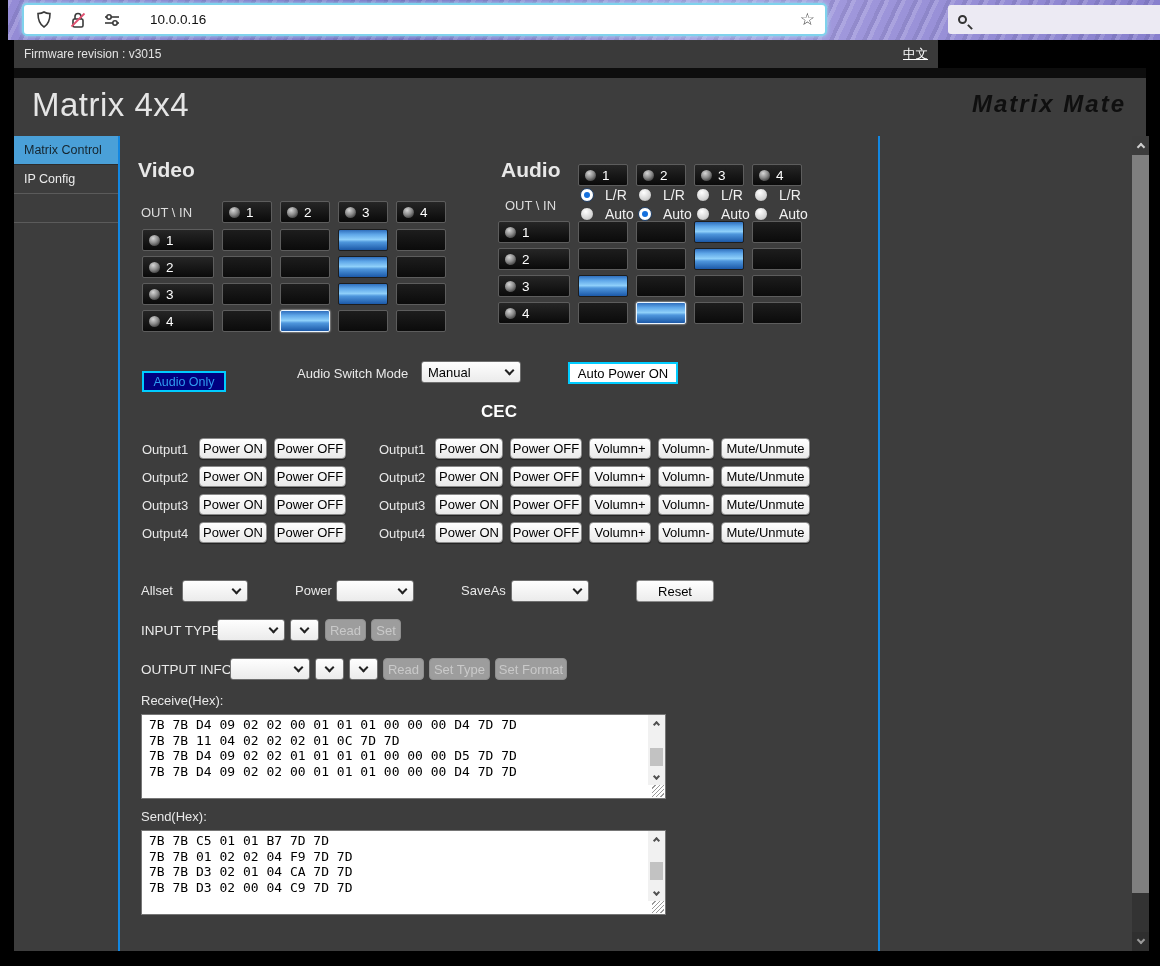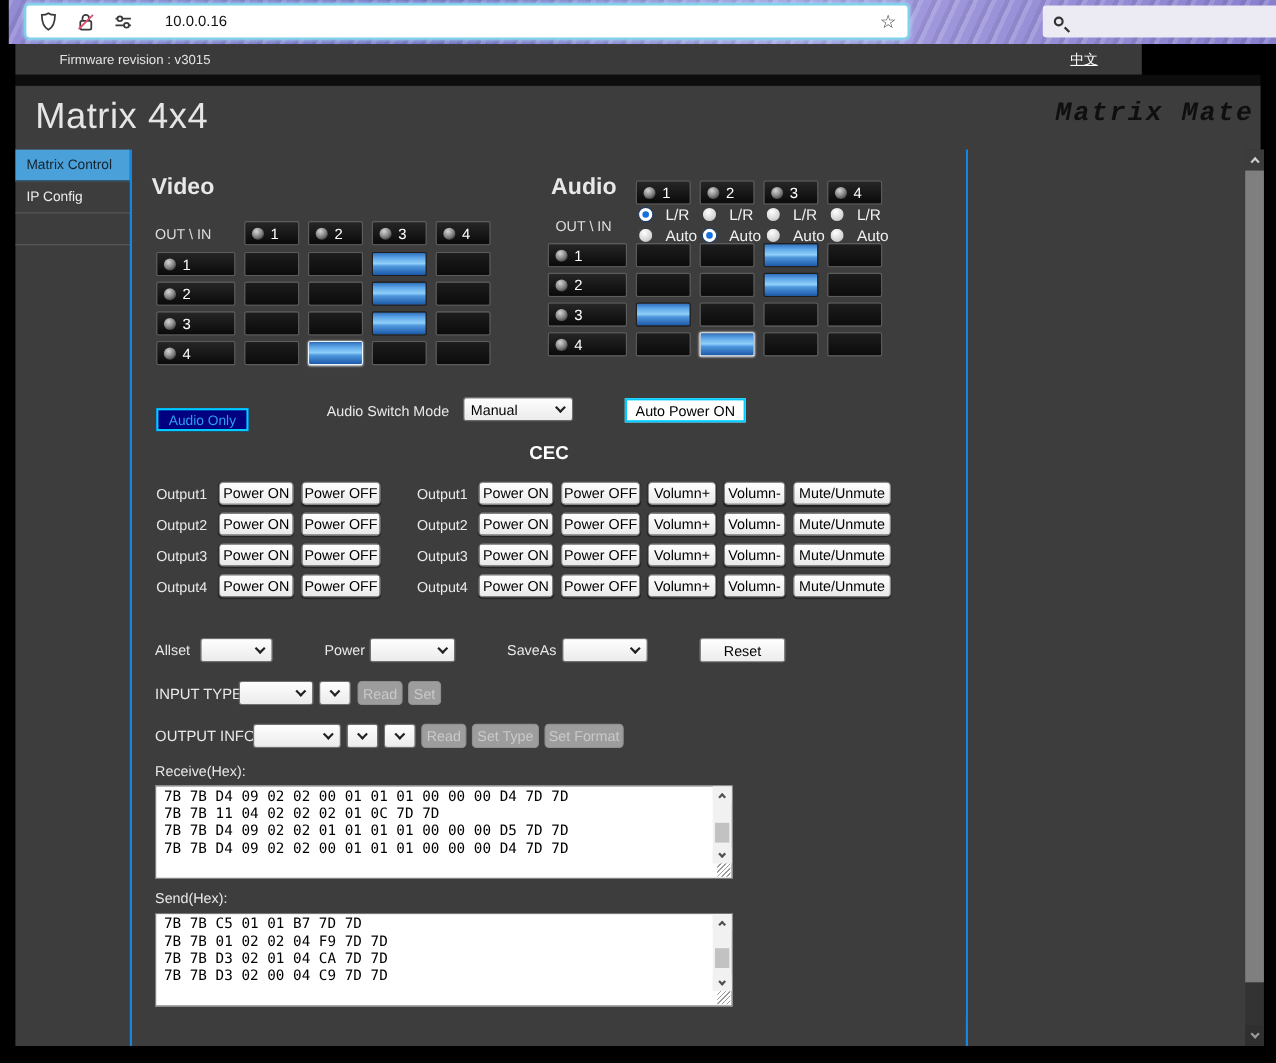--- a/index.html
+++ b/index.html
@@ -16,27 +16,27 @@
     border-radius:5px;box-shadow:0 0 4px #9fe0f2;display:flex;align-items:center;padding:0 10px;z-index:2}
   .url-text{font-size:13.5px;color:#111;margin-left:14px}
   .chrome-icon{width:20px;height:20px;position:relative;margin-right:14px;flex:0 0 auto}
   .star{margin-left:auto;font-size:17px;color:#444;line-height:1}
   .search-box{position:absolute;left:940px;top:5px;width:220px;height:29px;background:#eceaf3;border-radius:3px;
     display:flex;align-items:center;padding:0 10px;z-index:2}
   .mag{width:9px;height:9px;border:2px solid #333;border-radius:50%;position:relative}
   .mag::after{content:"";position:absolute;width:2px;height:6px;background:#333;transform:rotate(-45deg);left:9px;top:7px}
 
   
-  .firmware-bar{position:absolute;left:14px;top:40px;width:1024px;height:28px;background:#3a3a3a;
-    display:flex;align-items:center;padding:0 40px;color:#e3e3e3;font-size:12px}
+  .firmware-bar{position:absolute;left:14px;top:40px;width:924px;height:28px;background:#3a3a3a;
+    display:flex;align-items:center;padding:0 10px;color:#e3e3e3;font-size:12px}
   .lang{margin-left:auto;color:#fff;text-decoration:underline;font-size:12.5px;cursor:pointer}
   .divider-black{position:absolute;left:14px;top:68px;width:1132px;height:10px;background:#0d0d0d}
   .app-header{position:absolute;left:14px;top:78px;width:1132px;height:52px;background:#3d3d3d}
   .app-title{position:absolute;left:18px;top:8px;font-size:33px;font-weight:400;color:#e5e5e5;letter-spacing:.5px}
-  .brand{position:absolute;right:6px;top:12px;font-family:Liberation Mono, monospace;font-style:italic;font-weight:bold;
+  .brand{position:absolute;right:20px;top:12px;font-family:Liberation Sans, sans-serif;font-style:italic;font-weight:bold;
     font-size:24px;color:#0f0f0f;letter-spacing:2px}
 
   .content{position:absolute;left:14px;top:130px;width:1132px;height:821px;background:#3d3d3d}
 
   
   .sidebar{position:absolute;left:0;top:6px;width:104px}
   .side-item{height:29px;line-height:29px;padding-left:10px;font-size:12.5px;color:#ececec;border-bottom:1px solid #5b5b5b;cursor:pointer}
   .side-item.active{background:#4aa0d8;color:#15242d;border-bottom:1px solid #2c2c2c}
   .side-divider{height:29px;border-bottom:1px solid #5b5b5b}
 

